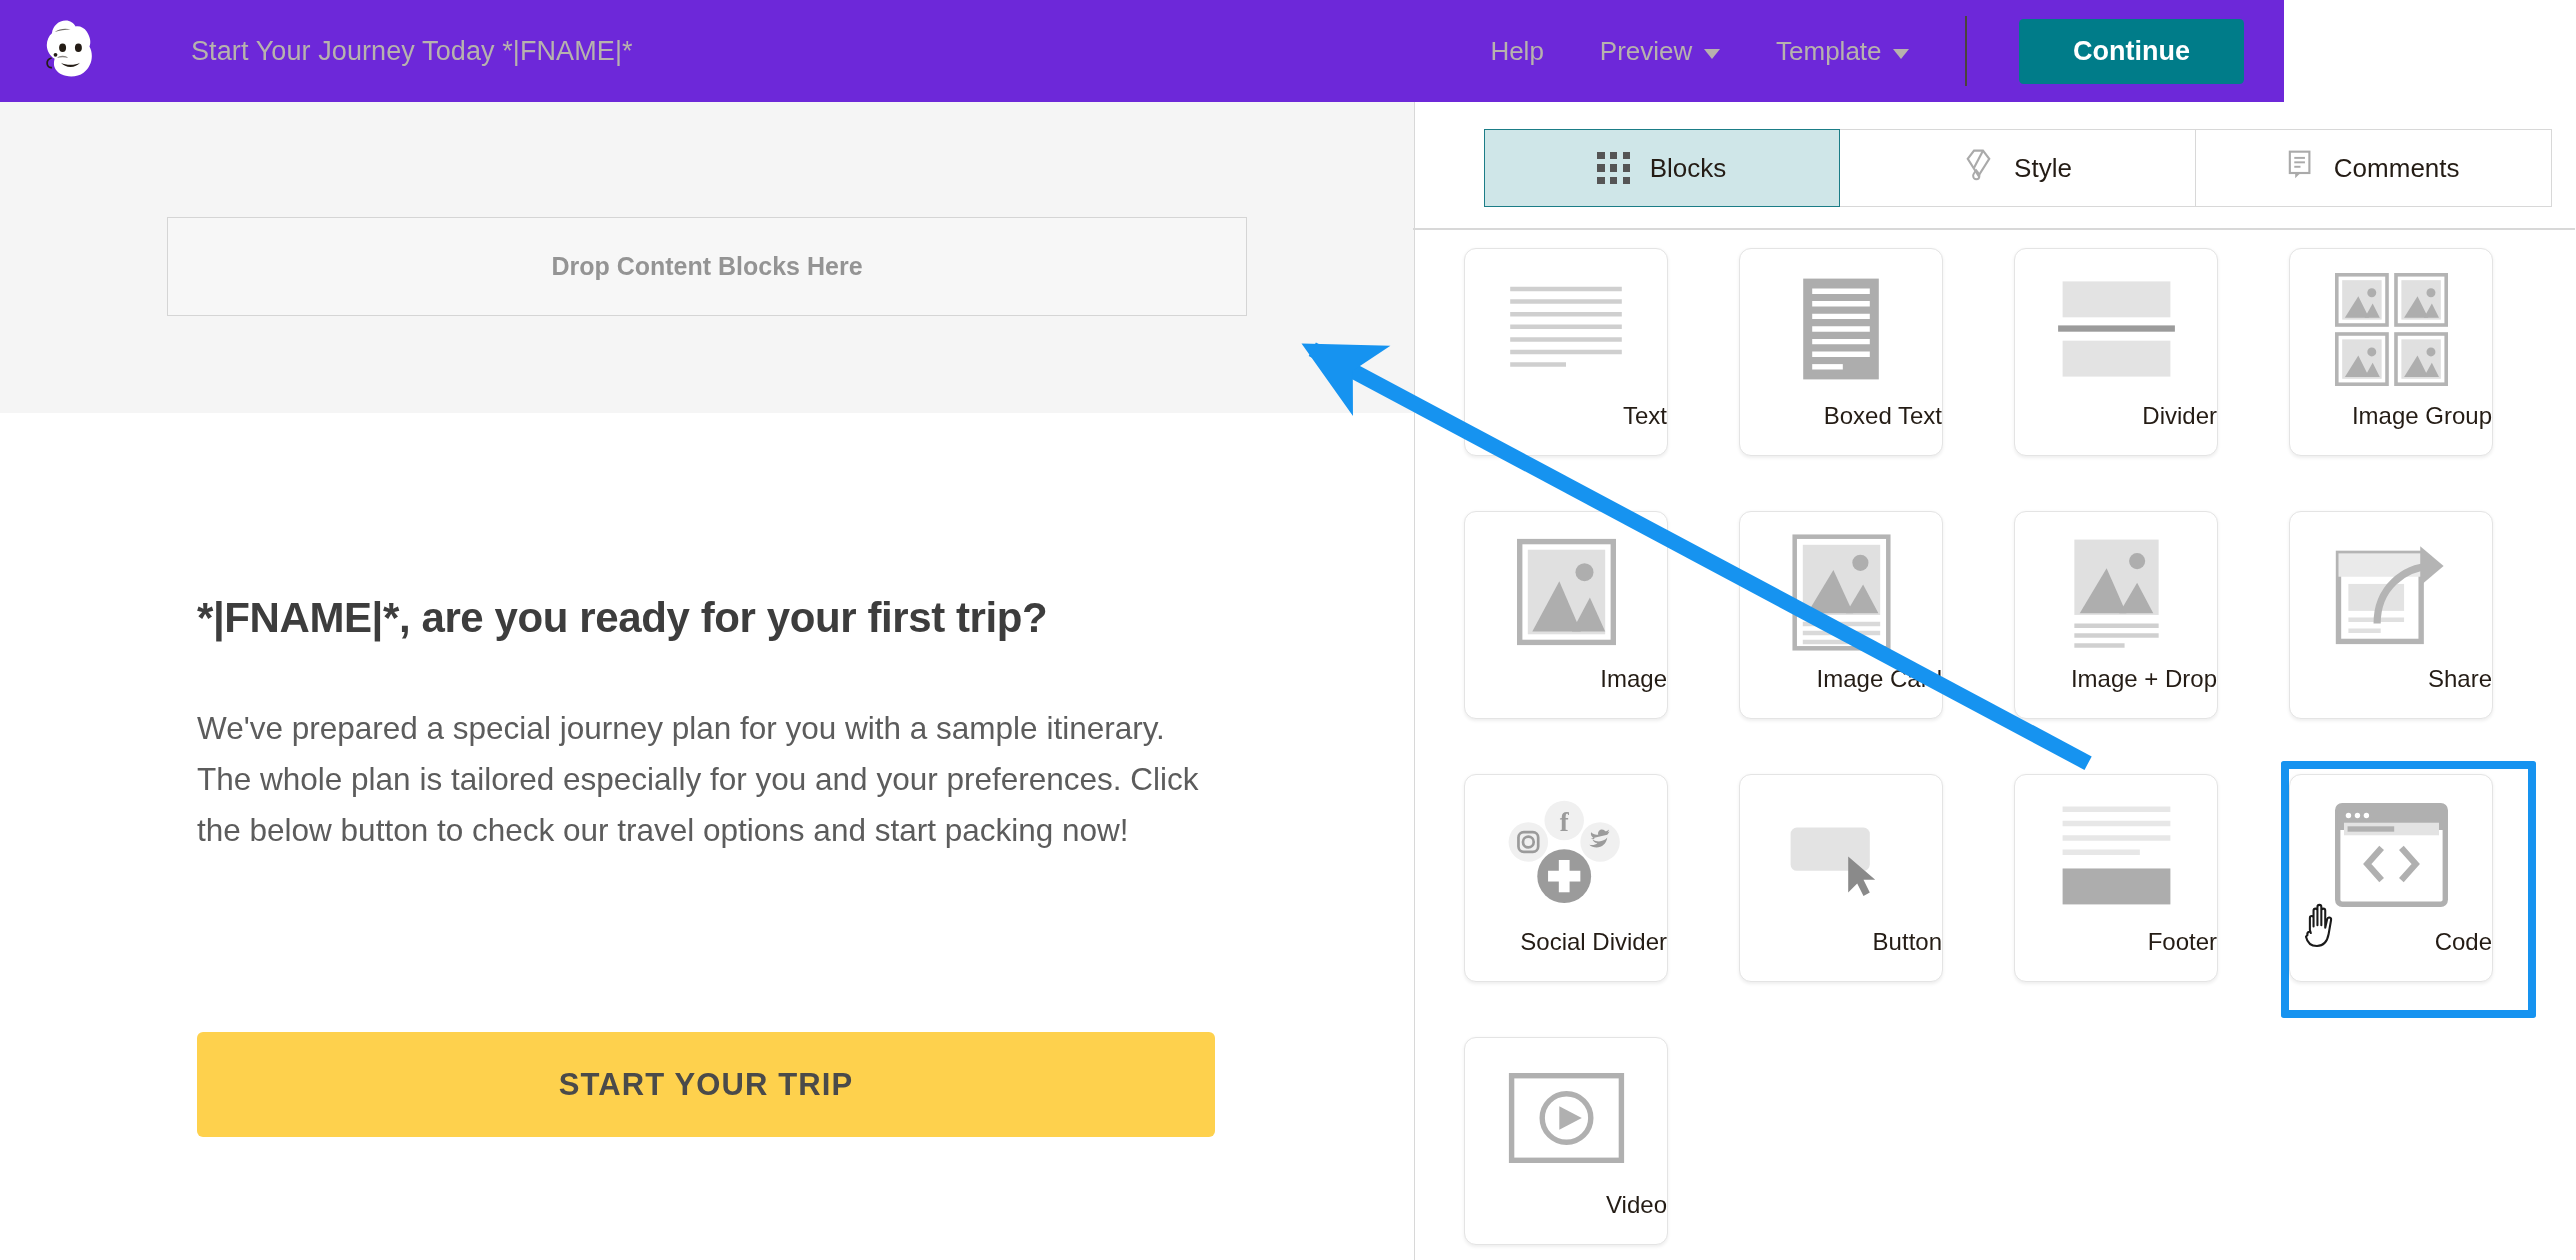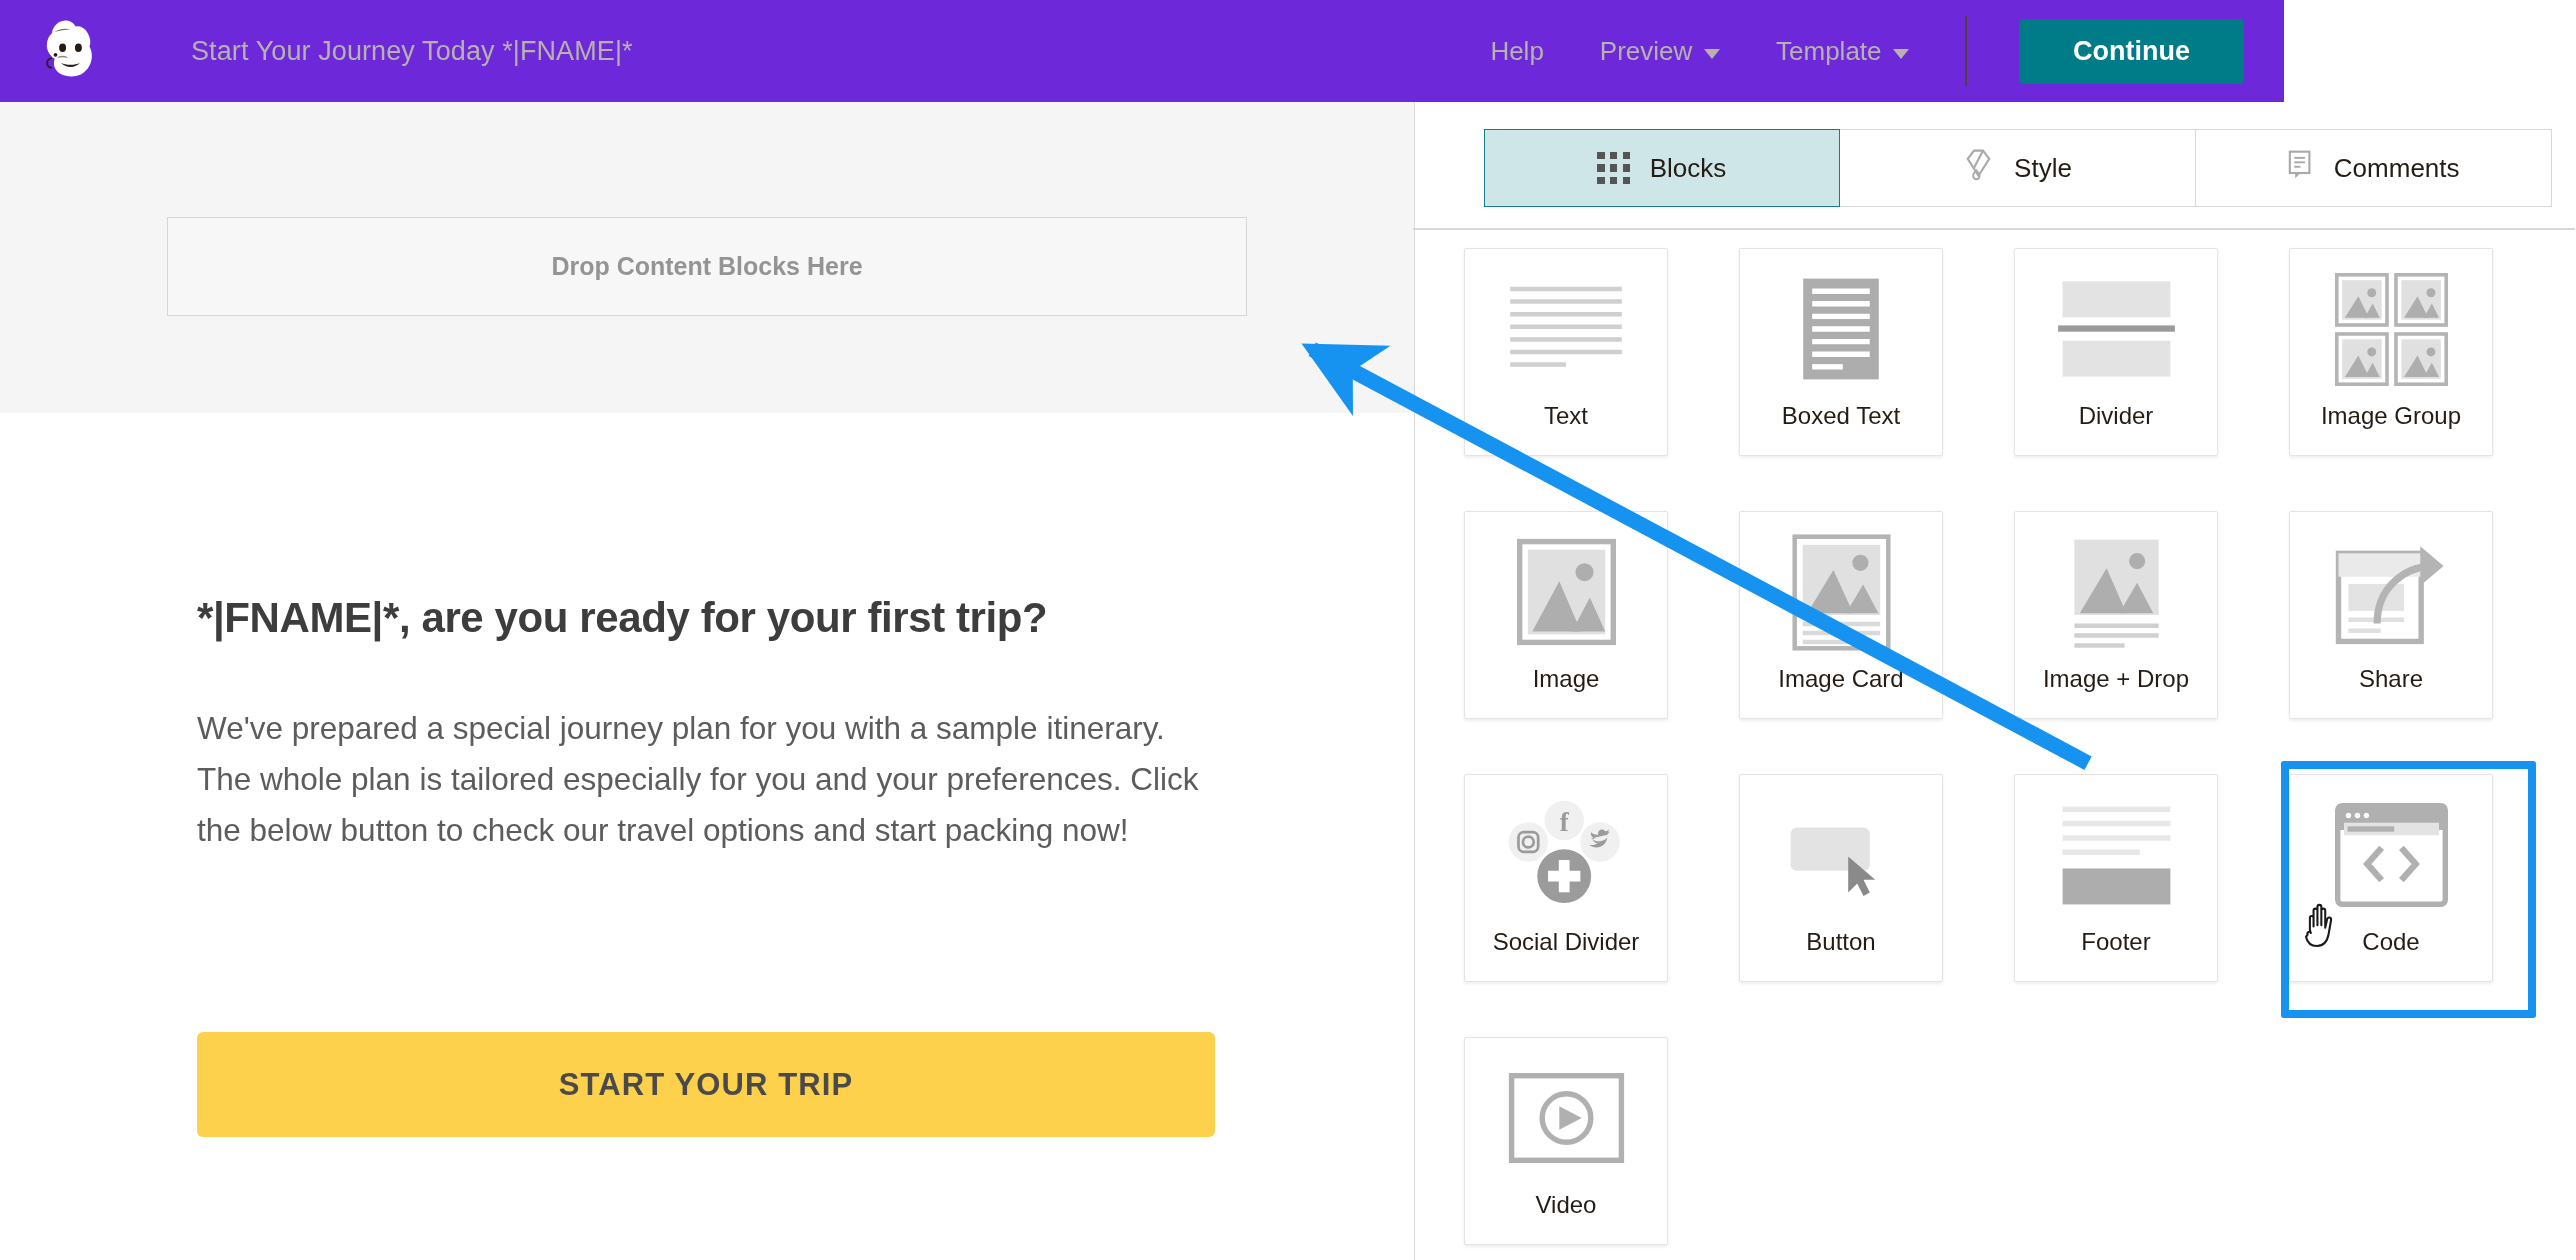--- a/index.html
+++ b/index.html
@@ -281,26 +281,26 @@
     margin-right: 27px;
     margin-bottom: 26px;
     position: relative;
   }
 
   .block-card {
     width: 204px;
     height: 208px;
     margin: 0 auto;
     border: 1.8px solid #e4e4e4;
-    border-radius: 2px;
+    border-radius: 12px;
     background: #ffffff;
     box-shadow: 0 1.8px 3.6px rgba(0,0,0,0.07);
     display: flex;
     flex-direction: column;
-    align-items: center;
+    align-items: flex-end;
     justify-content: flex-start;
     cursor: pointer;
     position: relative;
   }
 
   .block-icon {
     height: 135px;
     width: 100%;
     display: flex;
     align-items: center;

